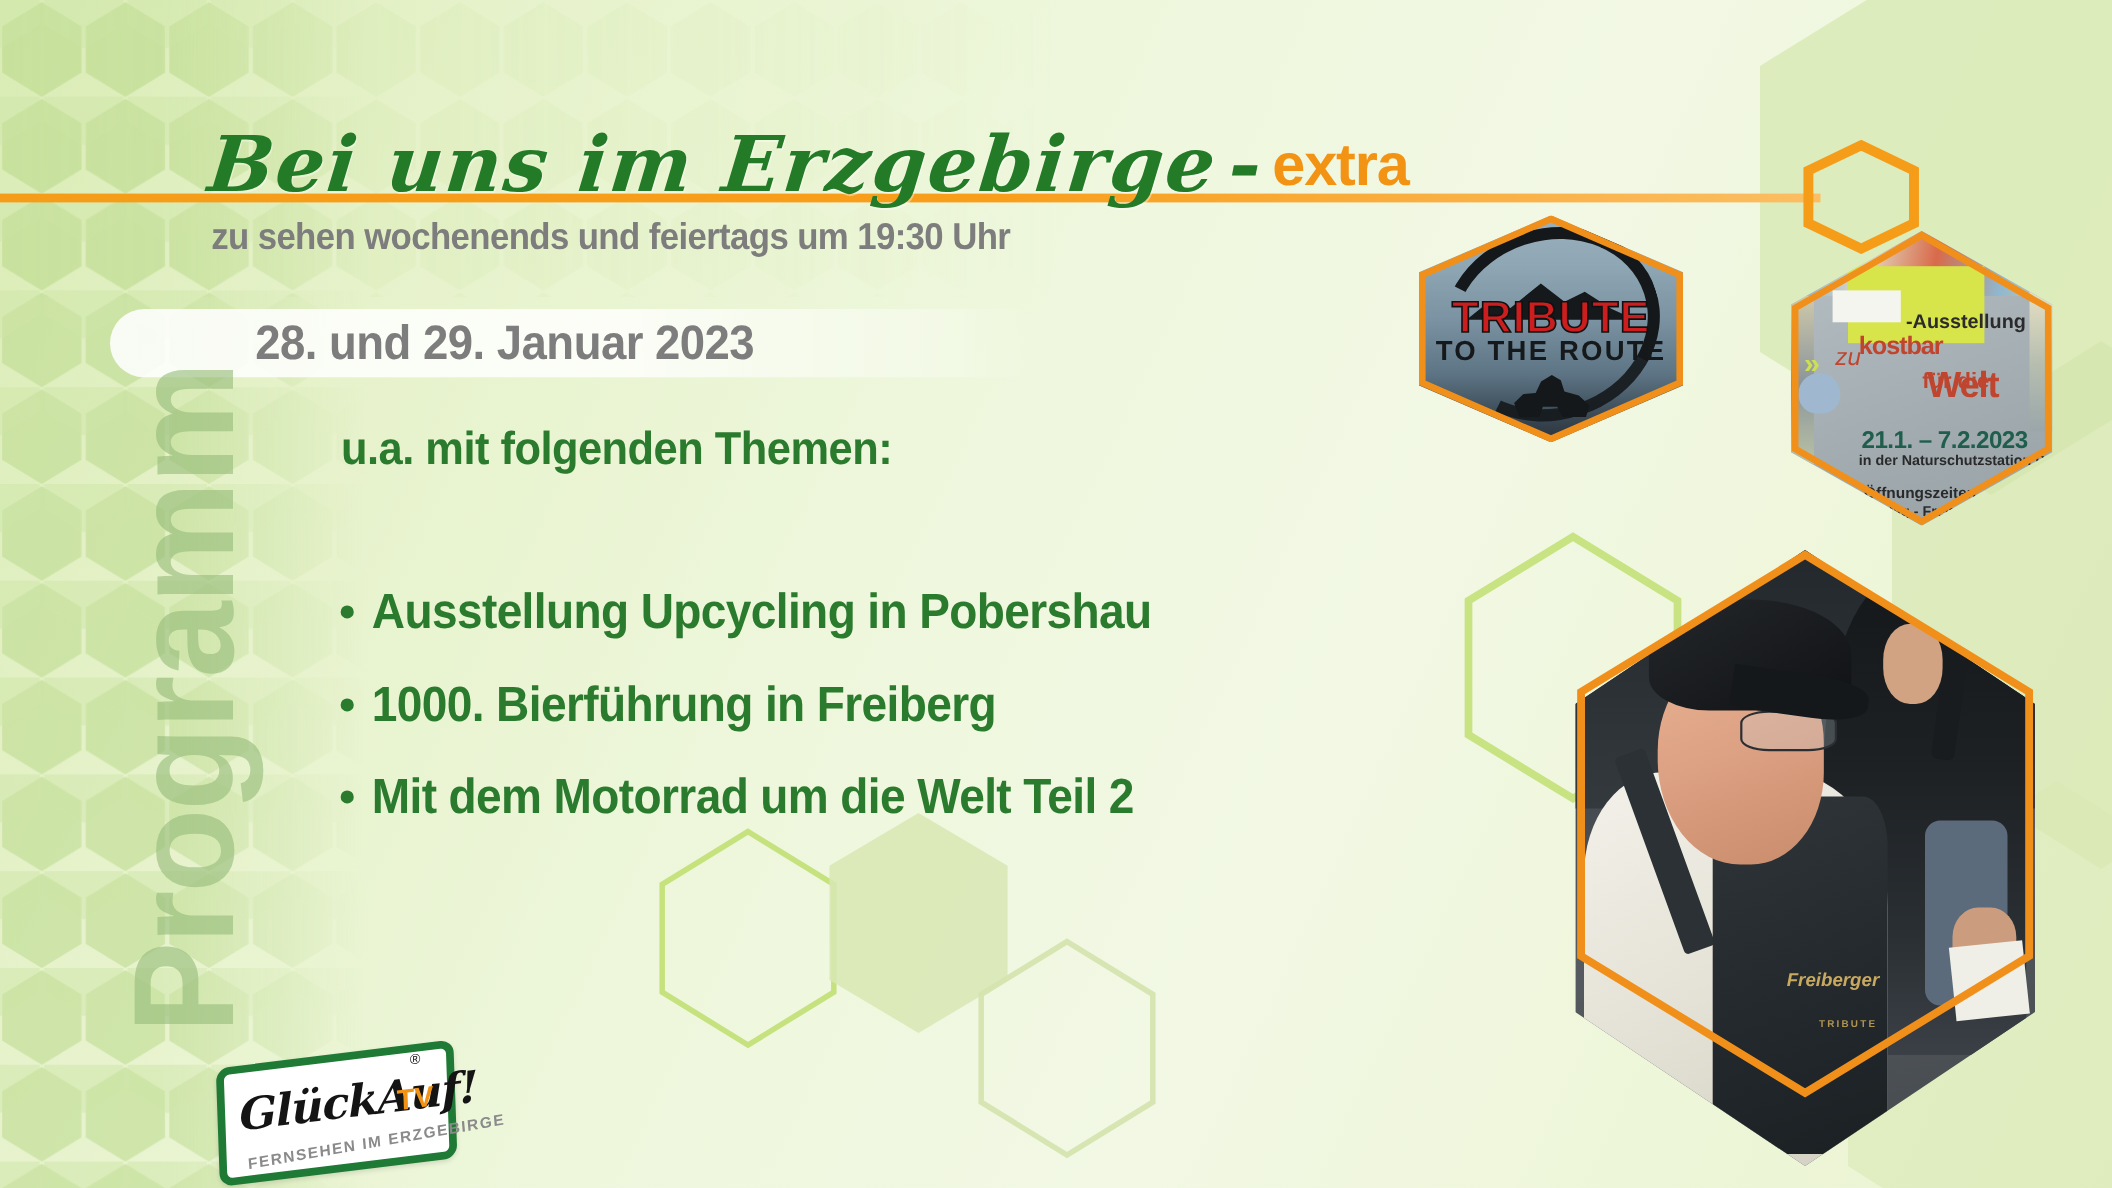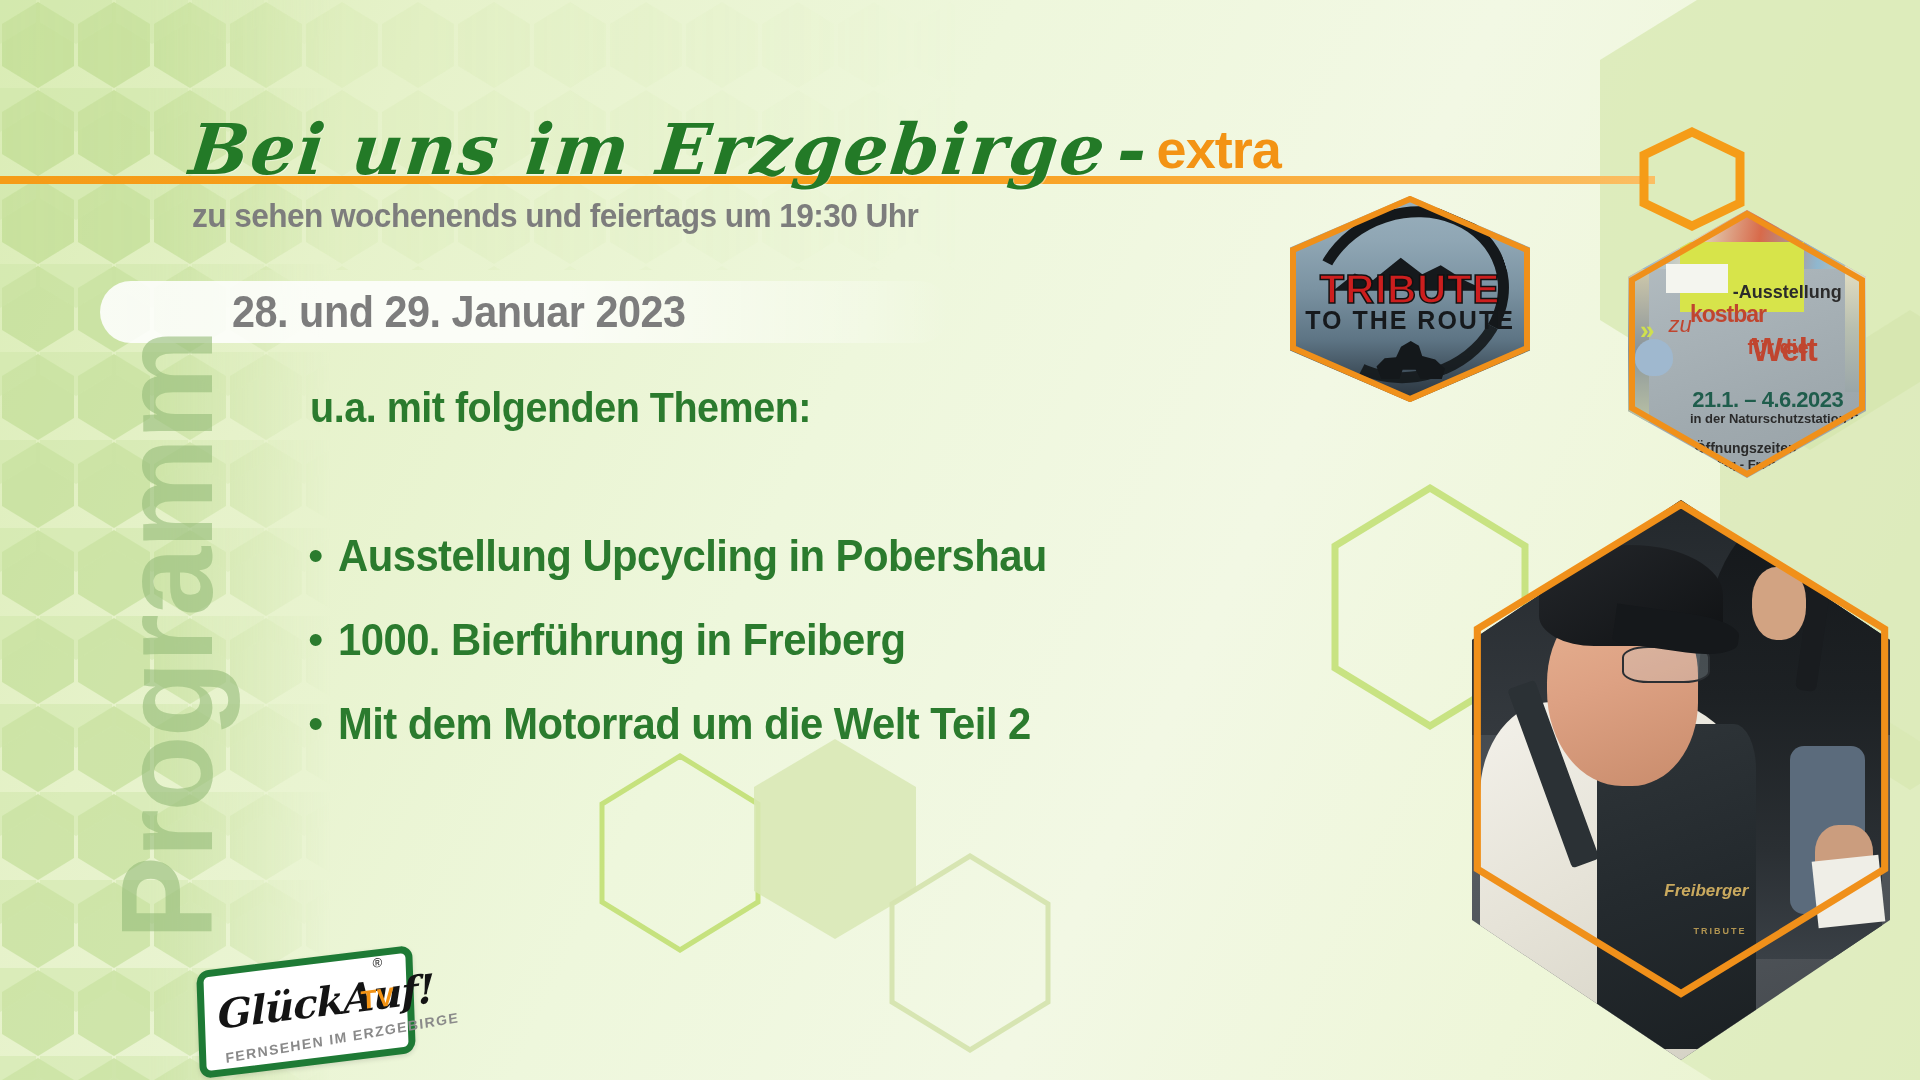--- a/index.html
+++ b/index.html
@@ -296,31 +296,31 @@
       <div class="poster-strip-r"></div>
       <div class="poster-yellow"></div>
       <div class="poster-white"></div>
       <div class="poster-flower"></div>
       <div class="poster-chev">»</div>
       <div class="poster-ausstellung">-Ausstellung</div>
       <div class="poster-zu">zu</div>
       <div class="poster-kostbar">kostbar</div>
       <div class="poster-fuerdie">für die</div>
       <div class="poster-tonne">Welt</div>
-      <div class="poster-dates">21.1. – 4.6.2023</div>
+      <div class="poster-dates">21.1. – 7.2.2023</div>
       <div class="poster-loc">in der Naturschutzstation Pobershau</div>
       <div class="poster-oeff">Öffnungszeiten</div>
       <div class="poster-hours">Montag - Freitag 10.00 Uhr</div>
     </div>
     <svg class="hexborder" viewBox="0 0 238 268" preserveAspectRatio="none">
       <polygon points="119,4 234,70 234,198 119,264 4,198 4,70" fill="none" stroke="#f0901a" stroke-width="6"></polygon>
     </svg>
   </div>
 
-  <div class="hexwrap" style="left:1472px;top:500px;width:418px;height:560px;">
+  <div class="hexwrap" style="left:1432px;top:500px;width:418px;height:560px;">
     <div class="hexclip">
       <div class="photo-bg"></div>
       <div class="ph-backwall"></div>
       <div class="ph-blackman"></div>
       <div class="ph-jeans"></div>
       <div class="ph-mic"></div>
       <div class="ph-hand"></div>
       <div class="ph-shirt"></div>
       <div class="ph-strap"></div>
       <div class="ph-strap2"></div>

